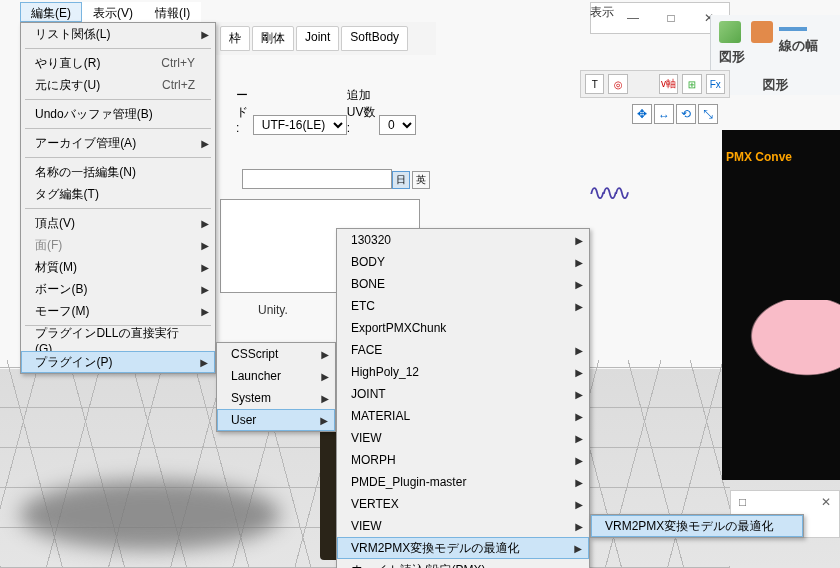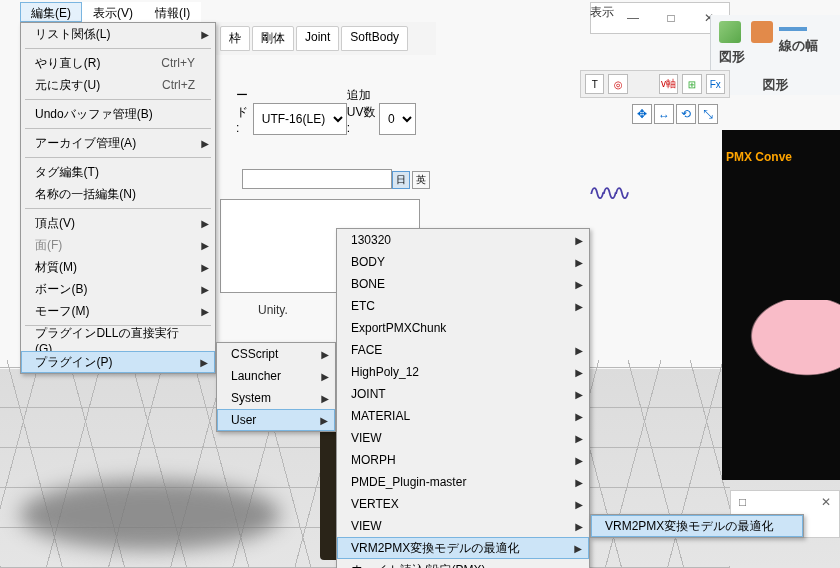--- a/index.html
+++ b/index.html
@@ -75,21 +75,21 @@
 .menu3 { left: 336px; top: 228px; width: 254px; }
 
 .menu4 { left: 590px; top: 514px; width: 214px; }
 .menu4 .menu-row.sel { background: #cce4f7; border: 1px solid #7ab5e0; }
 
 
 .editor-frag { position: absolute; left: 216px; top: 22px; width: 220px; }
 .tabstrip { display: flex; gap: 2px; padding: 4px; background: #f4f4f4; }
 .tab { padding: 3px 8px; border: 1px solid #ccc; background: #fff; border-radius: 2px 2px 0 0; }
 .field-row { display: flex; align-items: flex-end; gap: 0; padding: 6px 20px; }
-.field-row select, .field-row input { border: 1px solid #999; background: #fff; padding: 1px 4px; font-size: 12px; height: 32px; }
+.field-row select, .field-row input { border: 1px solid #999; background: #fff; padding: 1px 4px; font-size: 12px; height: 20px; }
 .jp-en { display: inline-flex; gap: 2px; }
 .jp-en span { width: 18px; height: 18px; border: 1px solid #999; display: inline-flex; align-items: center; justify-content: center; font-size: 10px; }
 .jp-en .active { background: #d8e6f2; border-color: #5a9bd5; }
 .textinput { width: 150px; height: 20px; border: 1px solid #999; background: #fff; }
 .textarea { width: 200px; height: 94px; border: 1px solid #999; background: #fff; margin: 4px; }
 .unity-label { padding: 6px; color: #333; margin-left: 36px; }
 
 
 .squiggle { position: absolute; left: 588px; top: 180px; font-size: 22px; color: #4a3fa8; letter-spacing: -6px; }
 </style>
@@ -203,24 +203,24 @@
   <div class="menu-row">
       <span>Undoバッファ管理(B)</span>
     </div>
   <div class="menu-sep"></div>
   <div class="menu-row">
       <span>アーカイブ管理(A)</span>
       <span class="arrow">▶</span>
     </div>
   <div class="menu-sep"></div>
   <div class="menu-row">
+      <span>名称の一括編集(N)</span>
+    </div>
+  <div class="menu-row">
       <span>タグ編集(T)</span>
-    </div>
-  <div class="menu-row">
-      <span>名称の一括編集(N)</span>
     </div>
   <div class="menu-sep"></div>
   <div class="menu-row">
       <span>頂点(V)</span>
       <span class="arrow">▶</span>
     </div>
   <div class="menu-row disabled">
       <span>面(F)</span>
       <span class="arrow">▶</span>
     </div>

